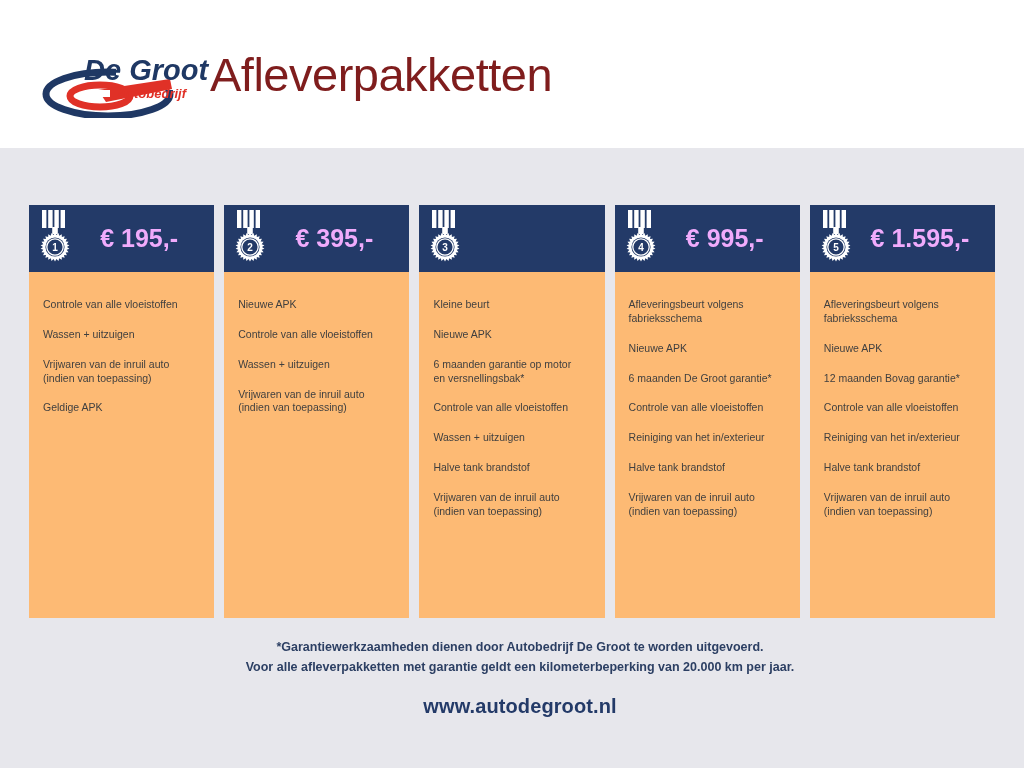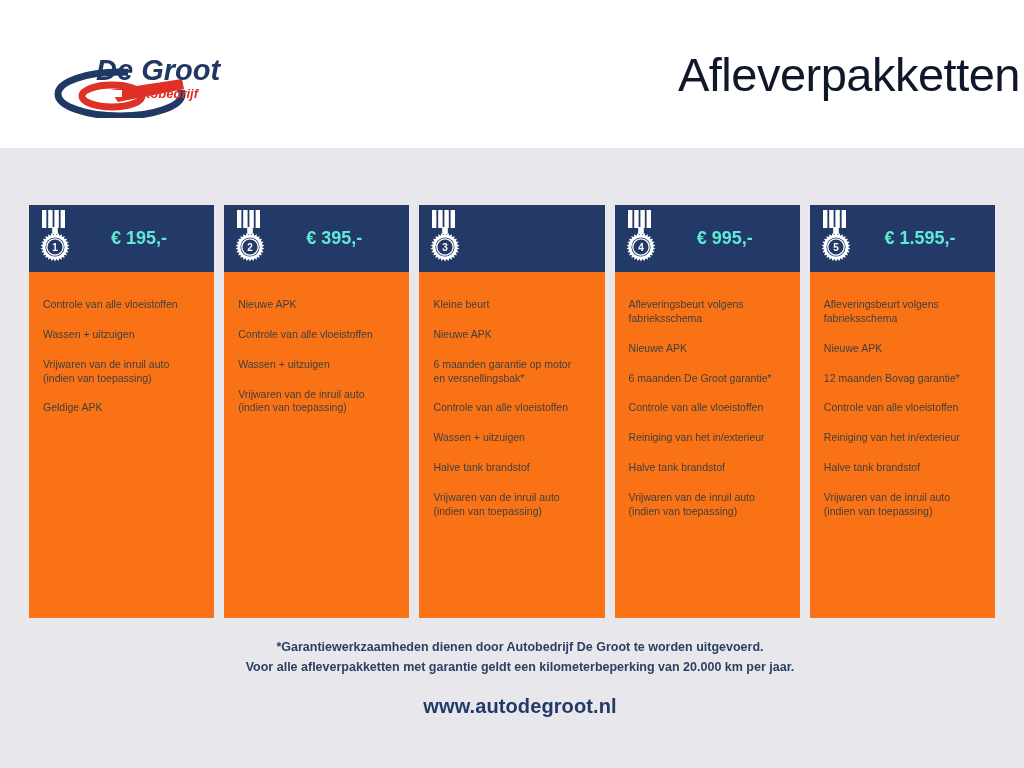--- a/index.html
+++ b/index.html
@@ -28,35 +28,35 @@
     position: absolute;
     left: 0; top: 0;
     width: 1024px;
     height: 148px;
     background: #ffffff;
   }
 
   
   .logo {
     position: absolute;
-    left: 48px;
+    left: 36px;
     top: 46px;
     width: 220px;
     height: 72px;
   }
   .logo svg { display: block; }
 
   
   .main-title {
     position: absolute;
     left: 0;
     top: 48px;
     width: 1020px;
-    text-align: right;
-    color: #0f172a;
+    text-align: left;
+    color: #7f1d1d;
     font-size: 47px;
     font-weight: 400;
     letter-spacing: -0.5px;
     font-family: "Liberation Sans", sans-serif;
     line-height: 1.15;
     padding-left: 210px;
     box-sizing: border-box;
   }
 
   
@@ -93,31 +93,31 @@
     flex: 0 0 auto;
     width: 34px;
     height: 58px;
     margin-top: -2px;
   }
   .medal svg { display: block; }
 
   .price {
     flex: 1 1 auto;
     text-align: center;
-    color: #5eead4;
-    font-size: 18px;
+    color: #f0abfc;
+    font-size: 25px;
     font-weight: bold;
     letter-spacing: 0px;
     white-space: nowrap;
     padding-right: 8px;
   }
 
   .card-body {
     flex: 1 1 auto;
-    background: #f97316;
+    background: #fdba74;
     padding: 26px 14px 10px 14px;
     box-sizing: border-box;
   }
 
   .feature {
     color: #3f3f3f;
     font-size: 10.5px;
     line-height: 1.32;
     margin-bottom: 16px;
     font-family: "Liberation Sans", sans-serif;

